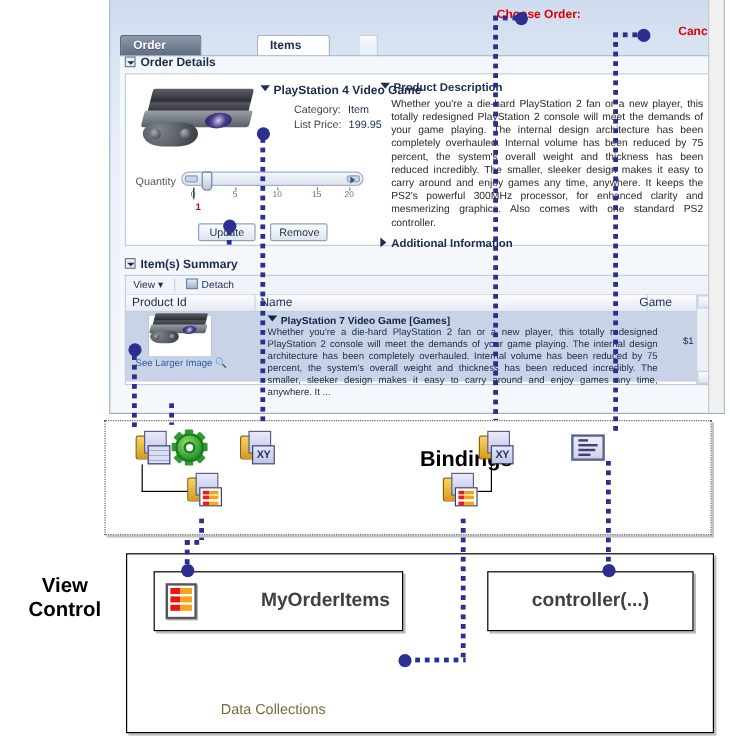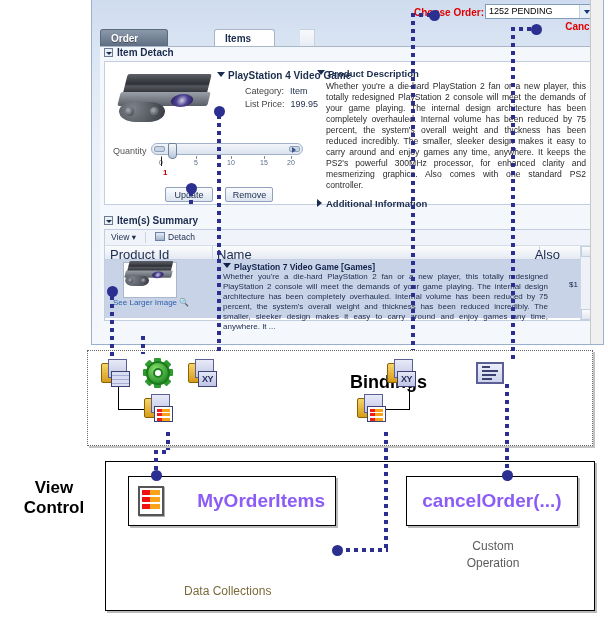--- a/index.html
+++ b/index.html
@@ -199,21 +199,21 @@
   .tb-sep{position:absolute;left:40px;top:2px;width:1px;height:11px;background:#c8d2e0;}
   .tb-detach{position:absolute;left:50px;top:2px;font-size:8.5px;color:#1b2c4d;}
   .tb-detach .ic{
     display:inline-block;width:10px;height:9px;background:linear-gradient(to bottom,#e6ecf6,#9fb2cc);
     border:1px solid #6d82a2;vertical-align:-1px;margin-right:3px;box-sizing:border-box;
   }
   .thead{
     position:absolute;left:0;top:16px;right:0;height:13px;
     background:linear-gradient(to bottom,#fcfcfd,#e4eaf3);border-bottom:1px solid #c3cfe0;
   }
-  .th{position:absolute;top:1px;font-size:13px;color:#1b2c4d;}
+  .th{position:absolute;top:1px;font-size:10px;color:#1b2c4d;}
   .th-div{position:absolute;top:0;width:1px;height:13px;background:#ccd6e4;}
   .trow{
     position:absolute;left:0;top:30px;right:0;height:58px;background:#c9d3e8;
   }
   .cell-img{
     position:absolute;left:18px;top:2px;width:52px;height:34px;background:#ffffff;border:1px solid #aab8cc;
   }
   .see-larger{position:absolute;left:8px;top:38px;font-size:8px;color:#2b5ea8;}
   .cell-name{position:absolute;left:118px;top:2px;right:44px;}
   .cell-name .nm{font-size:8.5px;font-weight:bold;color:#11224a;}
@@ -234,21 +234,21 @@
     position:absolute;left:87px;top:350px;width:506px;height:96px;
     border:1px dotted #666;background:#ffffff;box-sizing:border-box;
     box-shadow:2px 2px 0 rgba(120,120,120,.45);
   }
   .bindings-label{
     position:absolute;left:262px;top:21px;font-size:18px;font-weight:bold;color:#000;
     font-family:"Liberation Sans", sans-serif;
   }
 
   
-  .ic-folder{position:absolute;width:30px;height:28px;}
+  .ic-folder{position:absolute;width:30px;height:28px;margin-left:12px;}
   .ic-folder .fold{
     position:absolute;left:0;top:4px;width:19px;height:20px;
     background:linear-gradient(to bottom,#f6d56a,#d79b18);
     border:1px solid #8a6206;border-radius:2px 4px 2px 2px;box-sizing:border-box;
   }
   .ic-folder .sheet{
     position:absolute;left:7px;top:0px;width:19px;height:19px;
     background:linear-gradient(to bottom,#e8eaf8,#c3c8e6);
     border:1px solid #5b5f96;box-sizing:border-box;
   }
@@ -302,21 +302,21 @@
     position:absolute;left:105px;top:461px;width:490px;height:150px;
     border:1px solid #000;background:#ffffff;box-sizing:border-box;
     box-shadow:2px 2px 0 rgba(120,120,120,.5);
   }
   .dc-item{
     position:absolute;border:1px solid #000;background:#ffffff;box-sizing:border-box;
     box-shadow:2px 2px 0 rgba(120,120,120,.5);
   }
   .dc-item .lbl{
     position:absolute;right:10px;top:50%;transform:translateY(-50%);
-    font-size:19px;font-weight:bold;color:#8b5cf6;white-space:nowrap;
+    font-size:16px;font-weight:bold;color:#404040;white-space:nowrap;
   }
   .dc-item .lbl.c{left:0;right:0;text-align:center;}
   .ic-table{
     position:absolute;left:9px;top:50%;transform:translateY(-50%);
     width:26px;height:30px;background:#ffffff;border:2px solid #555;box-sizing:border-box;
     box-shadow:1px 1px 0 rgba(120,120,120,.6);
   }
   .ic-table i{display:block;height:5px;margin:2px 2px;background:linear-gradient(to right,#f01111 0 45%,#fba21b 45% 100%);}
   .dc-sub{
     position:absolute;font-size:12px;color:#7a6a3a;
@@ -341,38 +341,34 @@
 </style>
 </head>
 <body>
 
 <div class="root">
 
   <div class="appwin">
 
     <div class="topbar">
       <div class="choose-label">Choose Order:</div>
-      <div class="order-select">
-        <span>1252 PENDING</span>
-        <span class="arrowbox"></span>
-      </div>
       <div class="cancel-link">Cancel</div>
     </div>
 
     <div class="tabs">
       <div class="tab inactive">Order Summary [1252]</div>
       <div class="tab active">Items Ordered</div>
       <div class="tab-tail"></div>
     </div>
     <div class="tabline"></div>
 
     <div class="panel">
 
       <div class="section-hdr" style="left:4px;top:0px;">
-        <span class="twisty"></span><span>Item Detach</span>
+        <span class="twisty"></span><span>Order Details</span>
       </div>
 
       <div class="box-details">
         <div class="ps2img">
           <div class="ps2-body"></div>
           <div class="ps2-base"></div>
           <div class="ps2-disc"></div>
           <div class="ps2-pad"></div>
         </div>
 
@@ -433,21 +429,21 @@
             <div class="tb-view"><span>View</span> <span>▾</span></div>
             <div class="tb-sep"></div>
             <div class="tb-detach"><span class="ic"></span><span>Detach</span></div>
           </div>
 
           <div class="thead">
             <div class="th" style="left:5px;">Product Id</div>
             <div class="th-div" style="left:107px;"></div>
             <div class="th" style="left:112px;">Name</div>
             <div class="th-div" style="right:52px;"></div>
-            <div class="th" style="right:32px;">Also</div>
+            <div class="th" style="right:32px;">Game</div>
           </div>
 
           <div class="trow">
             <div class="cell-img">
               <div class="ps2img" style="left:-2px;top:-4px;transform:scale(.52);transform-origin:0 0;">
                 <div class="ps2-body"></div>
                 <div class="ps2-base"></div>
                 <div class="ps2-disc"></div>
                 <div class="ps2-pad"></div>
               </div>
@@ -547,25 +543,21 @@
       <div class="ic-table">
           <i></i>
           <i></i>
           <i></i>
         </div>
       <div class="lbl">MyOrderItems</div>
     </div>
     <div class="dc-sub" style="left:78px;top:122px;">Data Collections</div>
 
     <div class="dc-item" style="left:300px;top:14px;width:172px;height:50px;">
-      <div class="lbl c">cancelOrder(...)</div>
-    </div>
-    <div class="dc-sub dark" style="left:341px;top:76px;width:92px;text-align:center;line-height:17px;">
-      <span>Custom</span><br>
-      <span>Operation</span>
+      <div class="lbl c">controller(...)</div>
     </div>
   </div>
 
   <div class="dline dh" style="left:411px;top:13px;width:24px;"></div>
   <div class="dline dv" style="left:411px;top:13px;height:337px;"></div>
   <div class="ddot" style="left:429px;top:10px;"></div>
 
   <div class="dline dh" style="left:511px;top:27px;width:24px;"></div>
   <div class="dline dv" style="left:511px;top:27px;height:334px;"></div>
   <div class="ddot" style="left:531px;top:24px;"></div>

